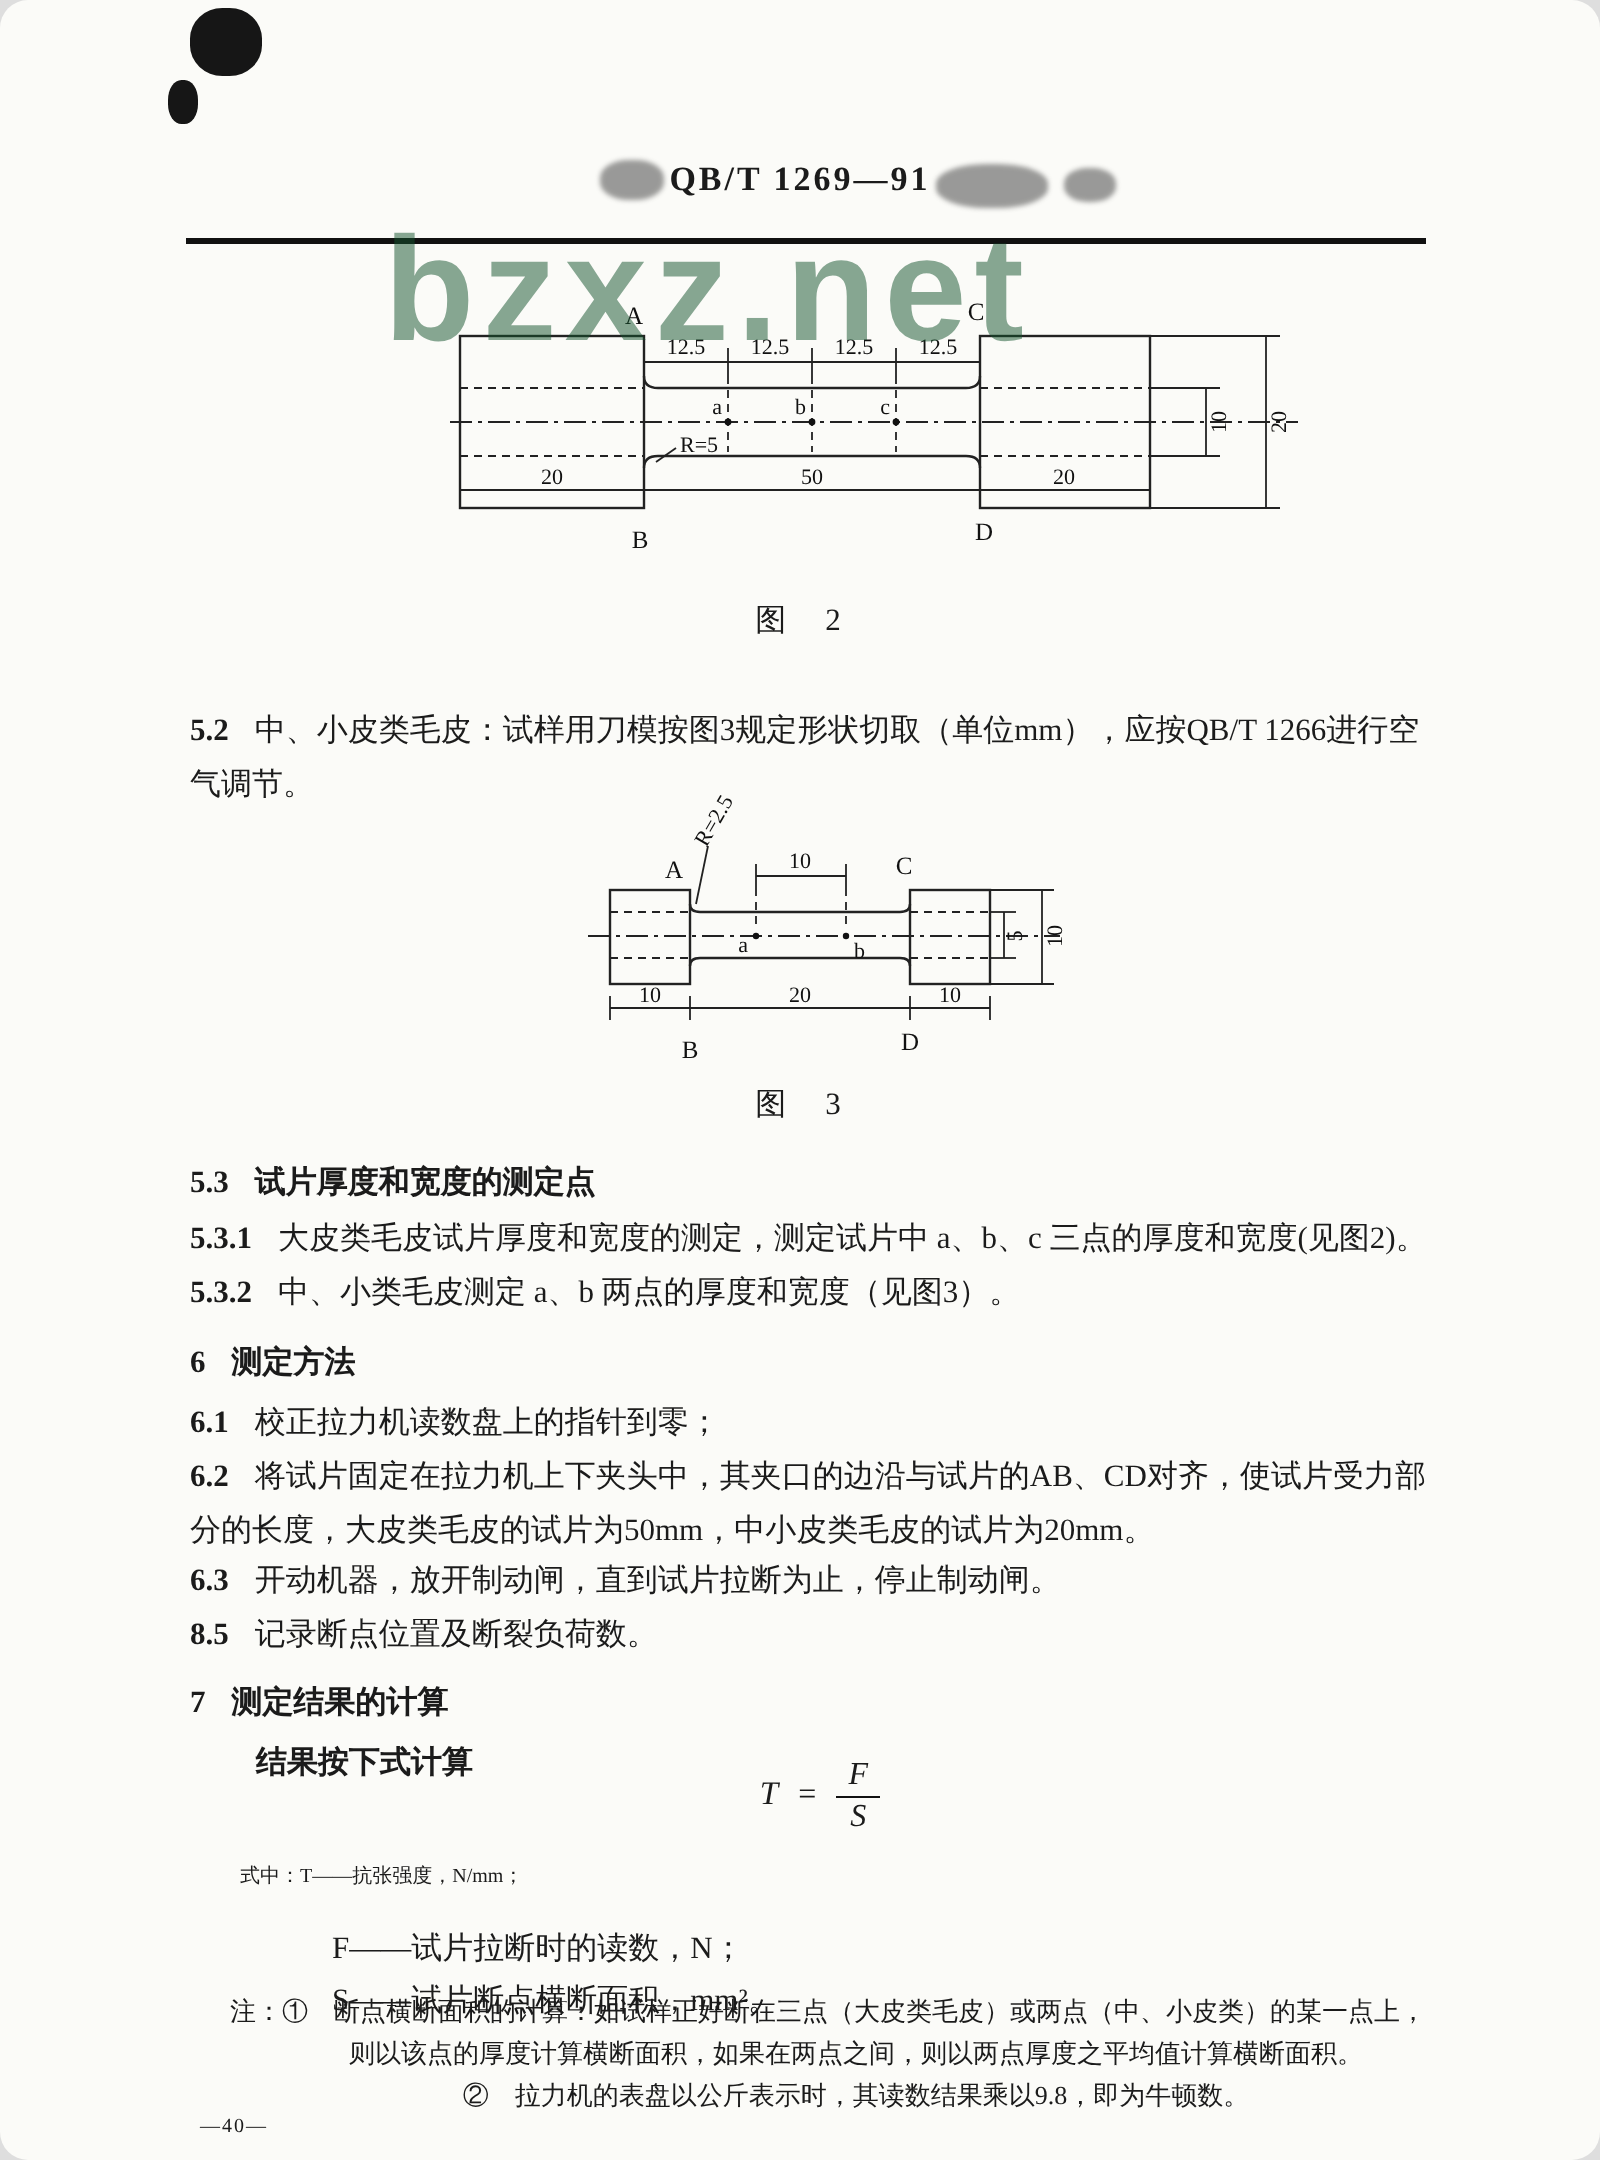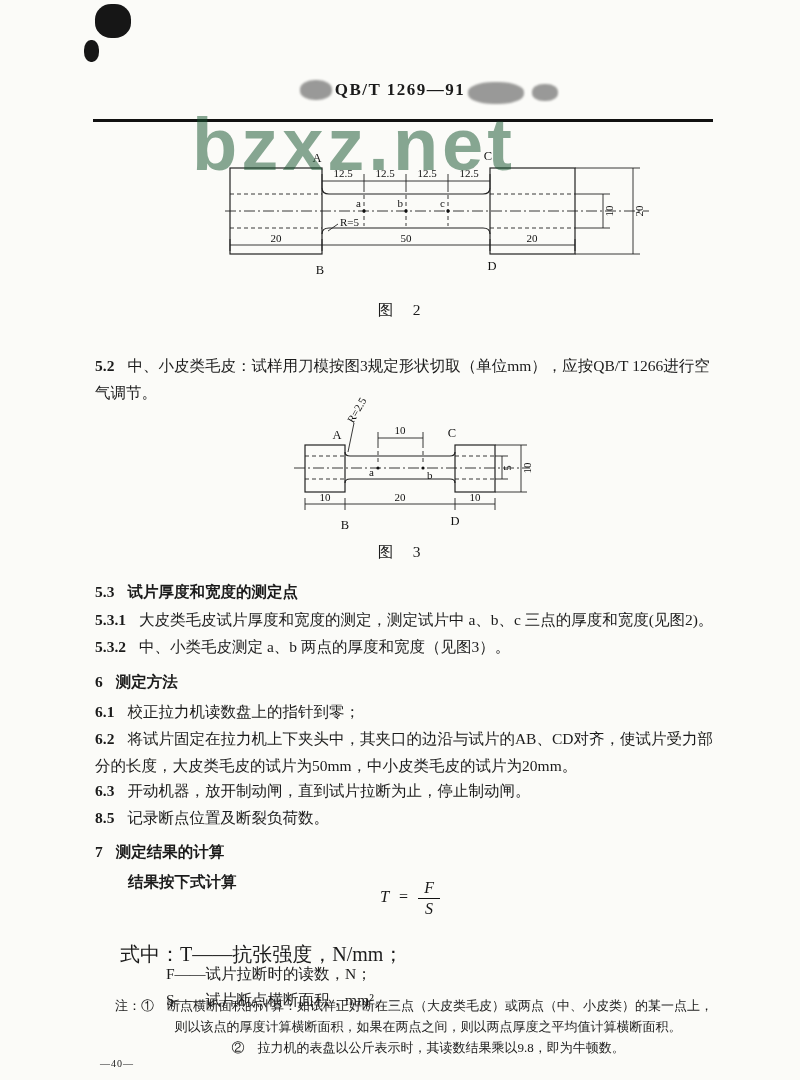--- a/index.html
+++ b/index.html
@@ -1,17 +1,17 @@
 <!DOCTYPE html>
 <html><head>
 <meta charset="utf-8">
 <style>
   html,body{margin:0;padding:0;background:#dedede;}
   .page{position:relative;width:800px;height:1080px;margin:0 auto;background:#fbfbf8;
-        font-family:"Liberation Serif","DejaVu Serif",serif;color:#1b1b1b;overflow:hidden;}
+        font-family:"Liberation Serif","DejaVu Serif",serif;color:#1b1b1b;overflow:hidden;border-radius:14px;}
   .abs{position:absolute;}
   
   .doc-header{position:absolute;top:80px;left:0;width:800px;text-align:center;
               font-size:17px;font-weight:bold;letter-spacing:1.5px;}
   .hrule{position:absolute;top:119px;left:93px;width:620px;height:3px;background:#111;}
   .corner-mark{position:absolute;background:#161616;border-radius:45%;}
   .stamp{position:absolute;background:#3a3a3a;opacity:.5;border-radius:45%;filter:blur(1.2px);}
   .watermark{position:absolute;top:102px;left:192px;font-size:74px;font-weight:bold;
              color:#14532d;opacity:.5;letter-spacing:4px;pointer-events:none;z-index:9;
              font-family:"Liberation Sans","DejaVu Sans",sans-serif;}
@@ -30,21 +30,21 @@
   .heading{font-weight:bold;}
   .indent1{left:128px;width:560px;}
   
   .formula{position:absolute;top:878px;left:300px;width:220px;text-align:center;font-size:16px;}
   .fvar{font-style:italic;font-size:16.5px;}
   .feq{margin:0 10px;}
   .frac{display:inline-flex;flex-direction:column;align-items:center;vertical-align:middle;line-height:1.25;}
   .frac .den{border-top:1.4px solid #111;padding:0 7px;}
   .frac span{font-style:italic;}
   
-  .where{position:absolute;left:120px;top:921px;font-size:20px;}
+  .where{position:absolute;left:120px;top:921px;font-size:10px;}
   .varline{position:absolute;left:166px;font-size:15.5px;}
   
   .notes{position:absolute;left:113px;top:996px;width:602px;font-size:13px;line-height:20.5px;text-align:center;}
   .note{margin:0;padding-left:28px;text-indent:-28px;}
   .note2{text-indent:0;margin-top:1px;}
   .page-num{position:absolute;left:100px;top:1058px;font-size:10px;letter-spacing:1px;}
 </style>
 </head>
 <body>
 

